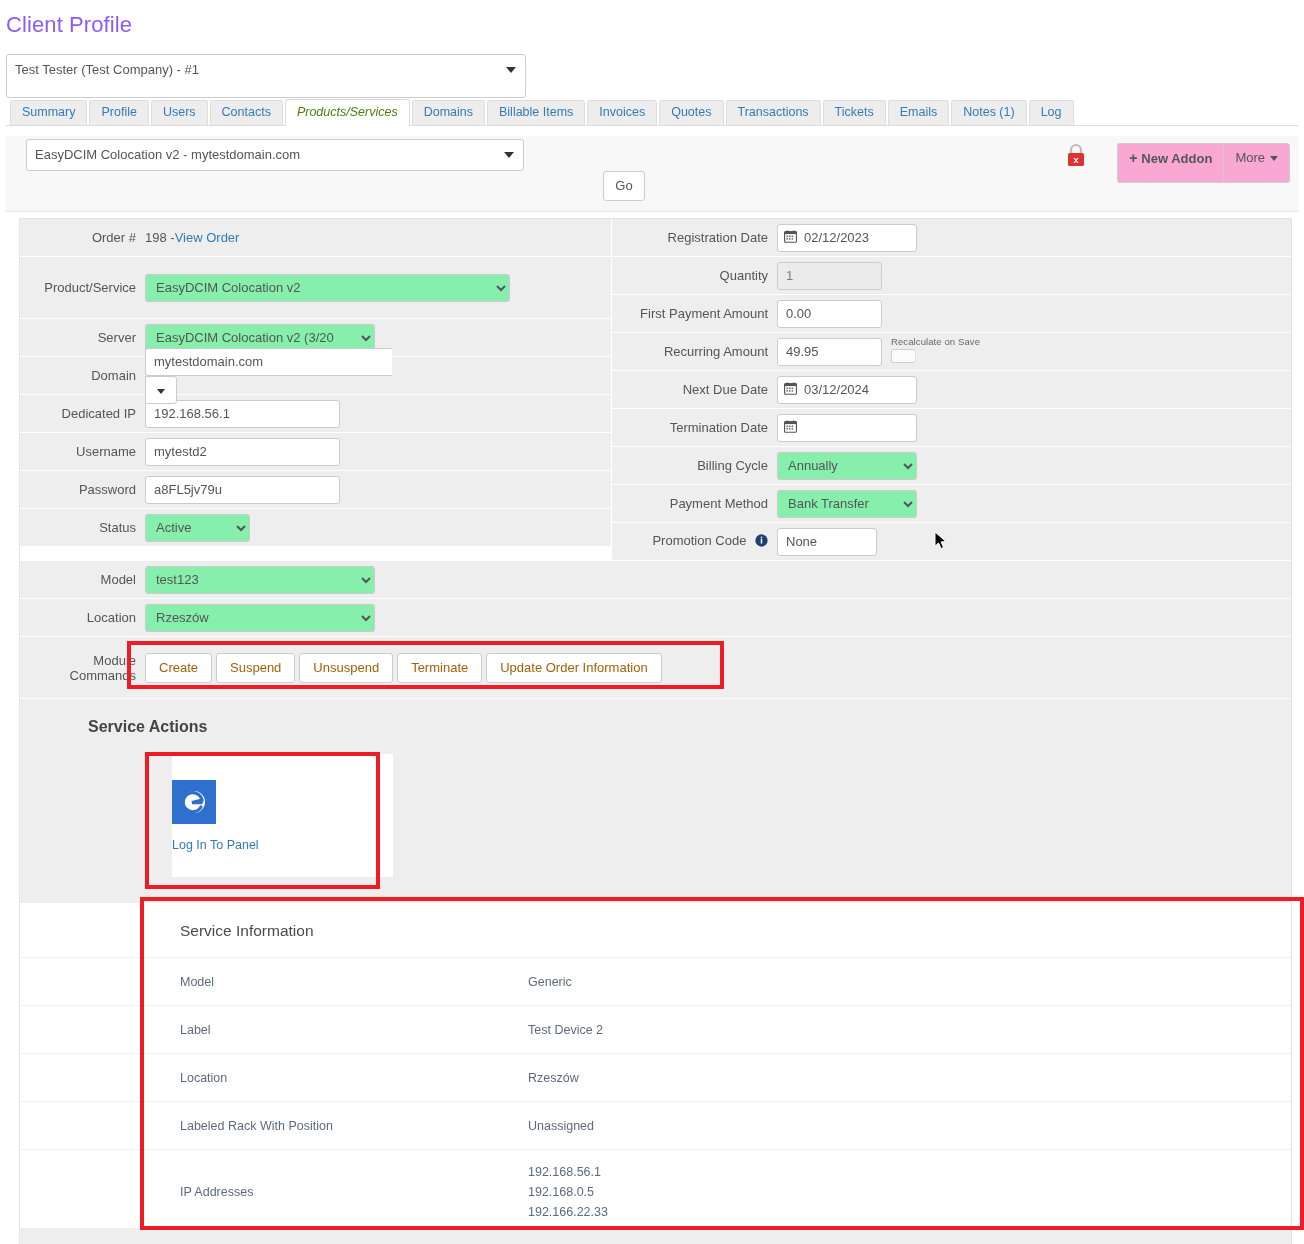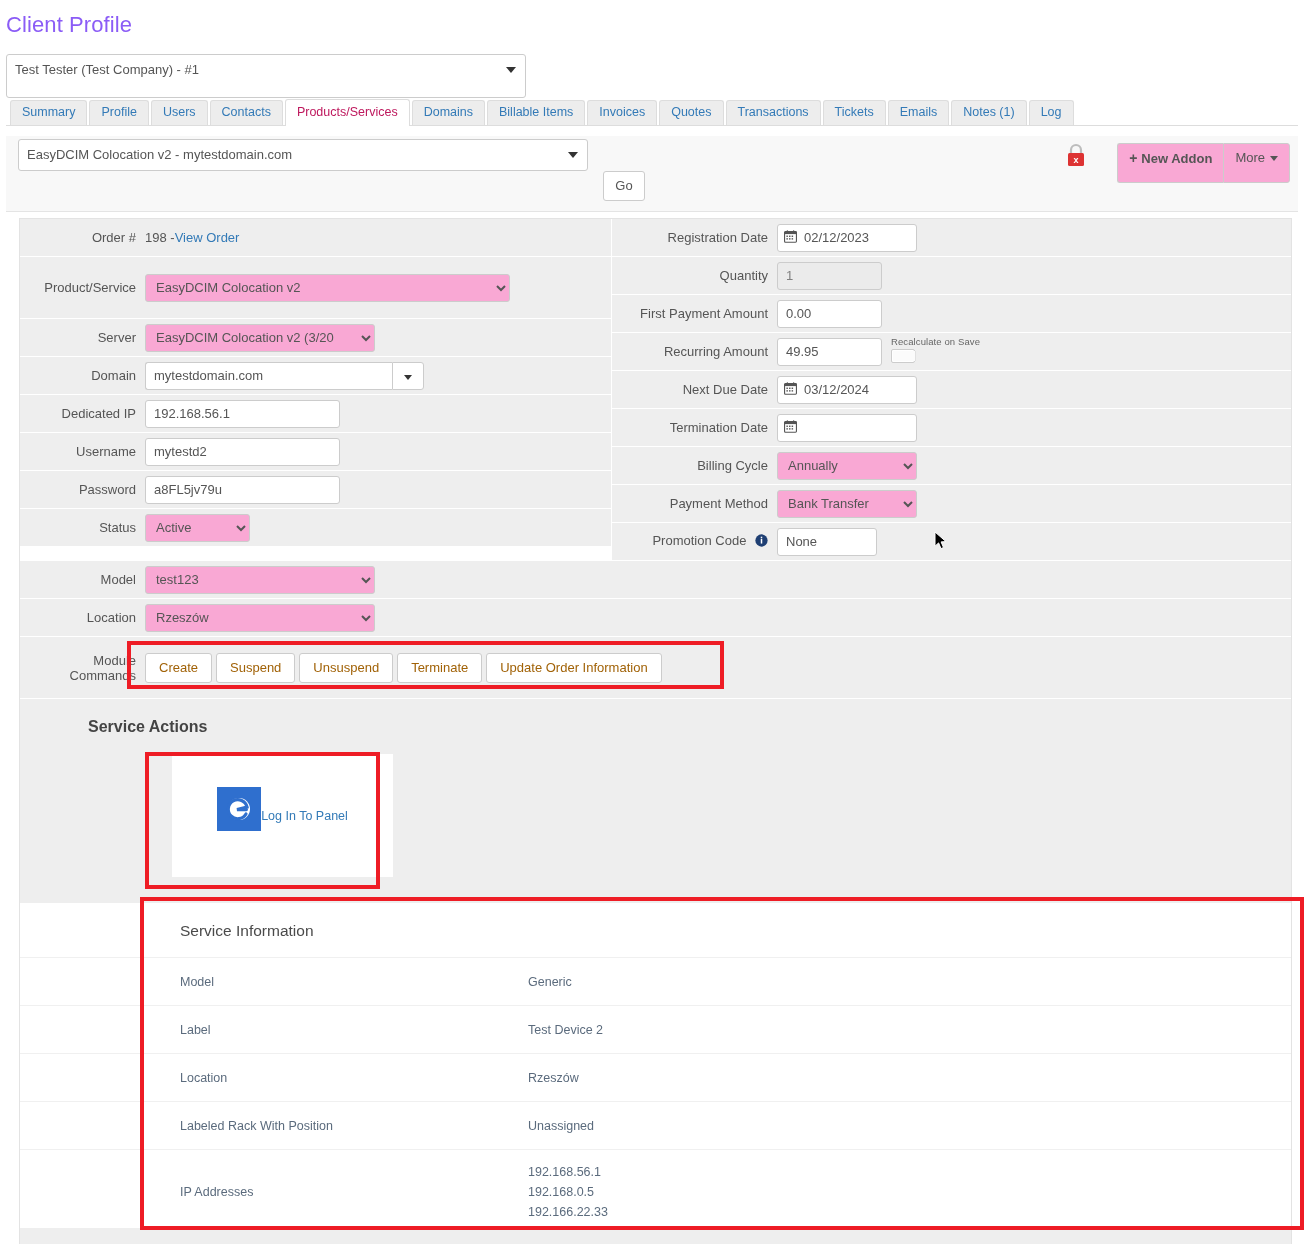--- a/index.html
+++ b/index.html
@@ -73,41 +73,42 @@
     border: 1px solid #dddddd;
     border-bottom: none;
     border-radius: 3px 3px 0 0;
     margin-right: 2px;
     cursor: pointer;
     white-space: nowrap;
     position: relative;
   }
   .tab.active {
     background: #ffffff;
-    color: #be185d;
+    color: #4d7c0f;
     height: 26px;
     line-height: 25px;
     z-index: 3;
+    font-style: italic;
   }
   .tab.active::after {
     content:''; position:absolute; left:0; right:0; bottom:-1px; height:1px; background:#ffffff;
   }
 
   
   .svc-bar {
     position: relative;
     margin: 10px 0 0 6px;
     width: 1292px;
     height: 76px;
     background: #f8f8f8;
     border-bottom: 1px solid #e4e4e4;
   }
   .svc-select-wrap {
-    position: absolute; left: 12px; top: 3px;
-    width: 570px; height: 32px;
+    position: absolute; left: 20px; top: 3px;
+    width: 498px; height: 32px;
   }
   .svc-select {
     width: 100%; height: 32px;
     border: 1px solid #cccccc; border-radius: 3px;
     background: #ffffff; color: #555555;
     font-size: 13px; padding: 0 28px 0 8px;
     line-height: 30px; white-space: nowrap; overflow: hidden;
   }
   .go-btn {
     position: absolute; left: 597px; top: 35px;
@@ -181,32 +182,32 @@
     height: 28px; line-height: 26px;
     border: 1px solid #cccccc; border-radius: 3px;
     background: #ffffff; color: #555555;
     font-size: 13px; padding: 0 8px;
     font-family: "Liberation Sans", sans-serif;
   }
   input.ti:disabled, .fakeinput.disabled { background: #ebebeb; color: #808080; }
   select.sel {
     height: 28px;
     border: 1px solid #cccccc; border-radius: 3px;
-    background: #f9a8d4; color: #555555;
+    background: #86efac; color: #555555;
     font-size: 13px; padding: 0 4px 0 6px;
     font-family: "Liberation Sans", sans-serif;
   }
   .w365 { width: 365px; }
   .w230 { width: 230px; }
   .w195 { width: 195px; }
   .w105 { width: 105px; }
   .w100 { width: 100px; }
   .w140 { width: 140px; }
 
-  .inputgroup { display: flex; }
+  .inputgroup { display: flex; flex-direction: column; }
   .inputgroup input.ti { border-radius: 3px 0 0 3px; border-right: none; width: 247px; }
   .ig-btn {
     width: 32px; height: 28px;
     border: 1px solid #cccccc; border-radius: 0 3px 3px 0;
     background: #ffffff; cursor: pointer;
     position: relative;
   }
   .ig-btn::after {
     content: ''; position: absolute; left: 11px; top: 12px;
     width: 0; height: 0;
@@ -271,22 +272,22 @@
   
   .svc-actions-wrap { background: #eeeeee; padding: 0 0 26px 0; }
   .svc-actions-title {
     font-size: 16px; font-weight: bold; color: #444444;
     padding: 19px 0 0 68px; margin: 0 0 18px 0;
   }
   .action-card {
     margin-left: 152px;
     width: 221px; height: 123px;
     background: #ffffff;
-    display: flex; 
-    align-items: center; justify-content: center;
+    display: flex; flex-direction: column;
+    align-items: flex-start; justify-content: center;
     cursor: pointer;
   }
   .dcim-logo {
     width: 44px; height: 44px;
     background: #2f6fce;
     display: flex; align-items: center; justify-content: center;
     margin-bottom: 14px;
   }
   .action-label { font-size: 12.5px; color: #337ab7; }
 

